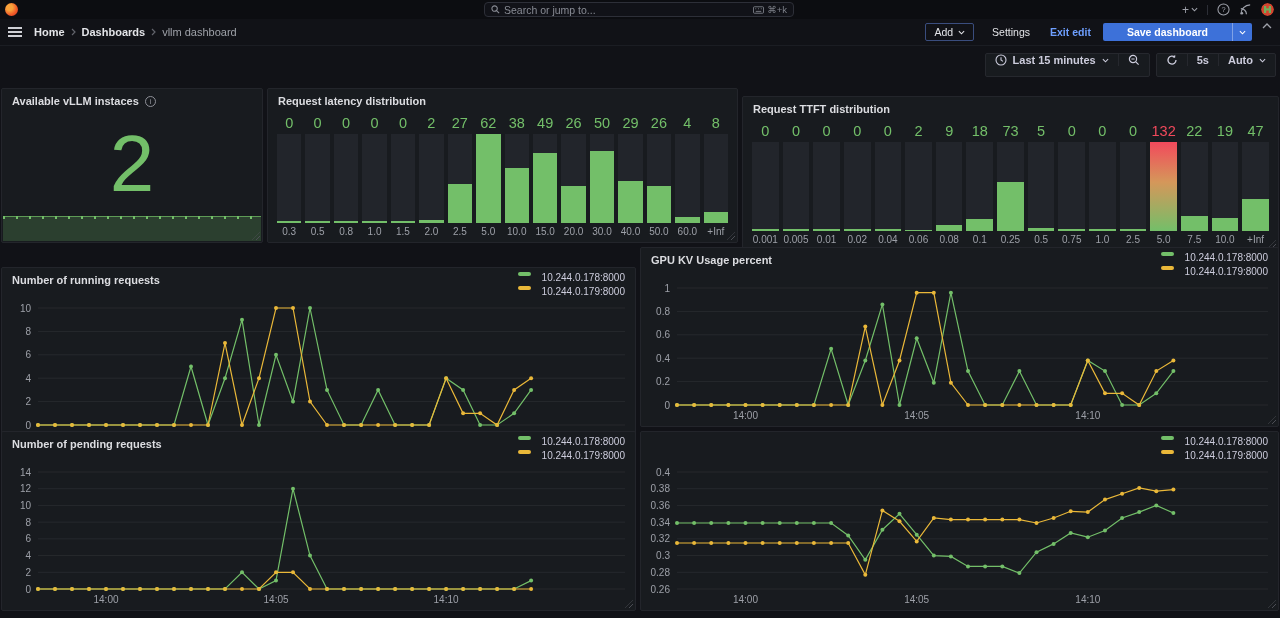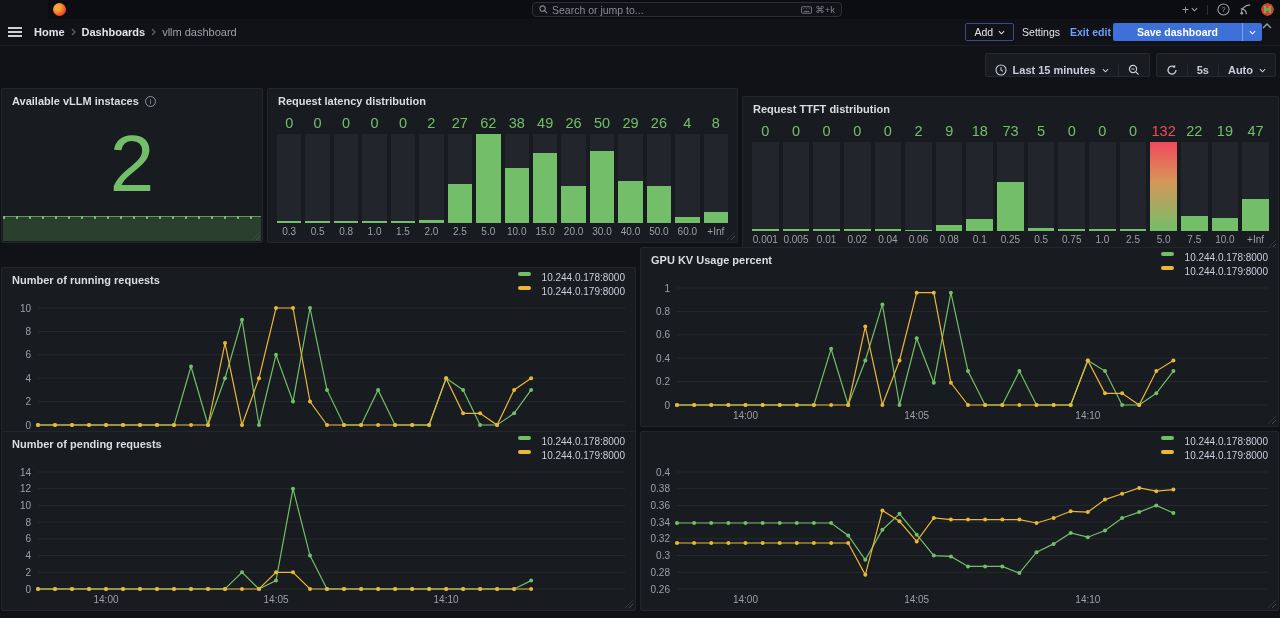--- a/index.html
+++ b/index.html
@@ -2,55 +2,55 @@
 <html><head>
 <meta charset="utf-8">
 <style>
   * { margin:0; padding:0; box-sizing:border-box; }
   html,body { width:1280px; height:618px; overflow:hidden; background:#111217;
     font-family:"Liberation Sans", sans-serif; color:#ccccdc; }
   .page { position:relative; width:1280px; height:618px; }
 
   
   .topbar { position:absolute; top:0; left:0; right:0; height:19px; background:#0c0d11;
-    display:flex; align-items:center;margin-left:48px; }
+    display:flex; align-items:center; }
   .logo { position:absolute; left:5px; top:3px; width:13px; height:13px; border-radius:50%;
     background:radial-gradient(circle at 35% 35%, #f8a23b 0 25%, #f05a28 60%, #c9321f 100%); }
   .searchbox { position:absolute; left:484px; top:2px; width:310px; height:15px; background:#111218;
     border:1px solid #2d2f38; border-radius:4px; display:flex; align-items:center; padding:0 6px;
     font-size:10.5px; color:#888b94; gap:4px; }
   .searchbox .grow { flex:1; }
   .kbd-hint { display:flex; align-items:center; gap:3px; color:#7d8089; font-size:9.5px; }
   .top-icons { position:absolute; right:6px; top:0; height:19px; display:flex; align-items:center; gap:9px; }
   .ticon { color:#9fa2ab; font-size:12px; display:flex; align-items:center; gap:2px; cursor:pointer; }
   .vdiv { width:1px; height:10px; background:#2c2e36; }
   .avatar { width:13px; height:13px; border-radius:50%; overflow:hidden; }
 
   .toolbar { position:absolute; top:19px; left:0; right:0; height:27px; background:#111217;
     border-bottom:1px solid #1b1d23; display:flex; align-items:center; padding:0 8px; }
   .burger { width:14px; display:flex; flex-direction:column; gap:2.5px; margin-right:12px; cursor:pointer; }
   .burger i { display:block; height:1.5px; background:#cfd0d6; }
   .crumbs { display:flex; align-items:center; gap:6px; font-size:11px; }
   .crumb { color:#e3e4e8; font-weight:700; cursor:pointer; }
   .crumb.current { color:#9ea1a8; font-weight:400; }
   .crumb-sep { color:#62646c; font-size:9px; }
-  .toolbar-right { margin-left:auto; display:flex; align-items:flex-start; }
+  .toolbar-right { margin-left:auto; display:flex; align-items:flex-start; gap:10px; }
   .btn { font-size:10.5px; height:18px; display:flex; align-items:center; padding:0 8px; border-radius:2px;
     color:#e3e4e8; cursor:pointer; white-space:nowrap; }
   .btn-outline { border:1px solid #3a4d7e; gap:5px; }
   .btn-text-blue { color:#6e9fff; font-weight:700; padding:0 2px; }
   .btn-text { font-weight:400; }
   .btn-primary { background:#3d71d9; color:#fff; font-weight:700; padding:0; }
   .btn-primary .lbl { padding:0 24px; }
   .btn-primary .caretseg { border-left:1px solid rgba(255,255,255,.35); height:100%;
     display:flex; align-items:center; padding:0 6px; }
 
   
   .timebar { position:absolute; top:53px; right:4px; display:flex; align-items:center; gap:6px; }
-  .tgroup { display:flex; align-items:flex-end; height:24px; background:#181b1f;
+  .tgroup { display:flex; align-items:flex-start; height:24px; background:#181b1f;
     border:1px solid #26282e; border-radius:2px; overflow:hidden; }
   .tseg { display:flex; align-items:center; gap:6px; padding:0 9px; font-size:11px; font-weight:700;
     color:#ccccdc; cursor:pointer; }
   .tseg + .tseg { border-left:1px solid #26282e; }
 
   
   .panel { position:absolute; background:#181b1f; border:1px solid #23252b; border-radius:2px; }
   .panel::after { content:""; position:absolute; right:2px; bottom:2px; width:8px; height:8px;
     background:repeating-linear-gradient(135deg, transparent 0 2px, #4c4e55 2px 3px);
     clip-path:polygon(100% 0,100% 100%,0 100%); }

